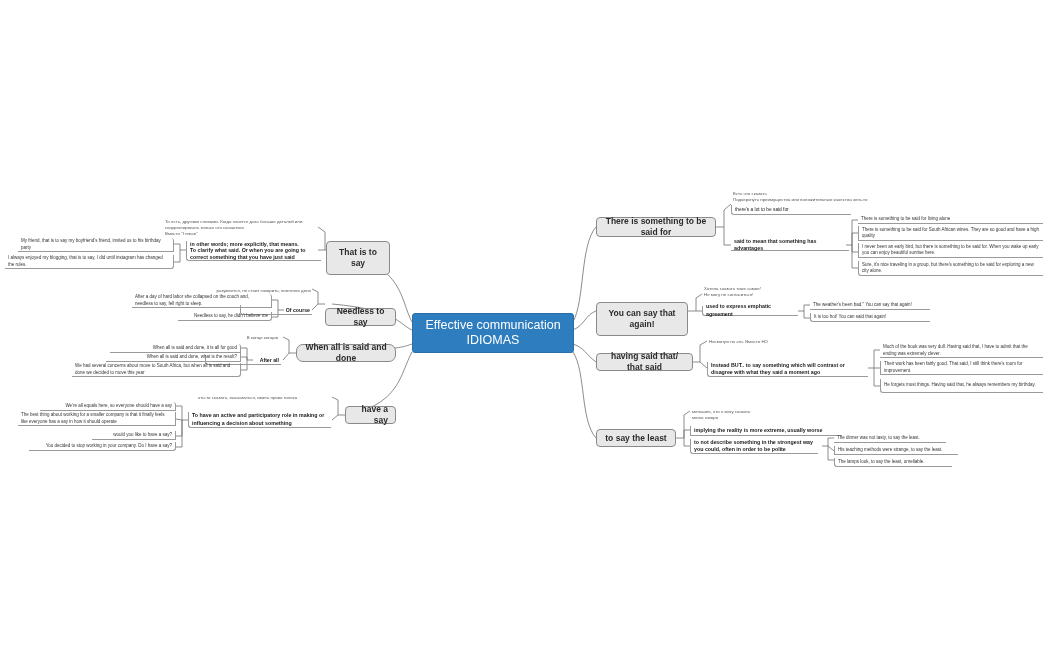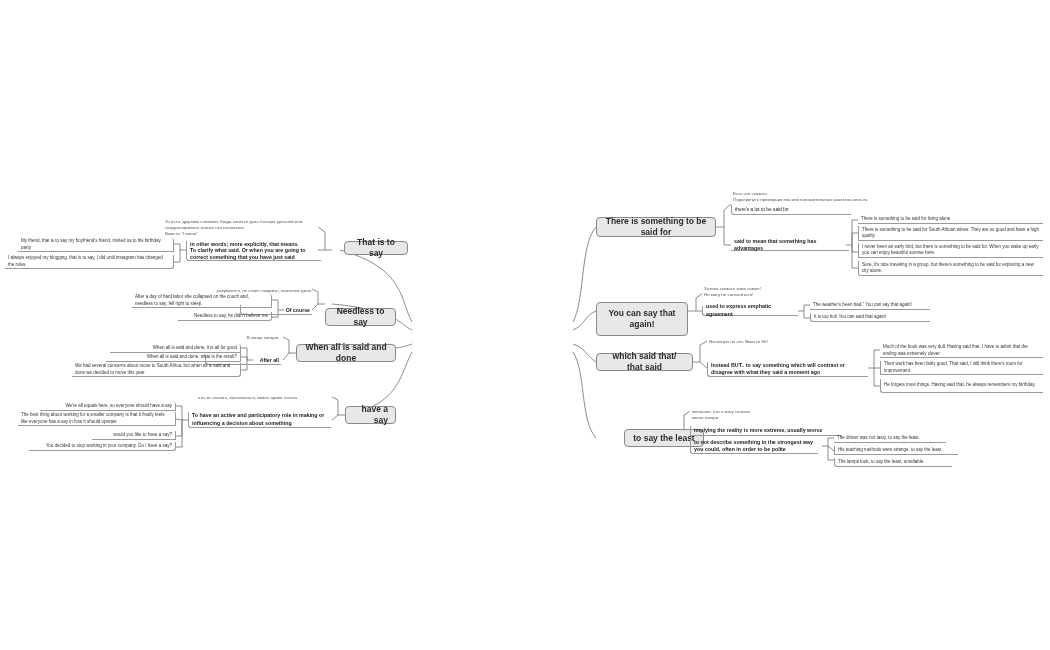--- a/index.html
+++ b/index.html
@@ -137,20 +137,26 @@
       <path d="M338,415 L338,400 L332,397"></path>
       <path d="M338,415 L332,420"></path>
       <path d="M188,420 L182,420"></path>
       <path d="M182,420 L182,406 L176,406"></path>
       <path d="M182,420 L176,419"></path>
       <path d="M182,420 L182,436 L176,436"></path>
       <path d="M182,420 L182,447 L176,447"></path>
     </g>
   </svg>
 
+  <div class="node central" style="left:412px;top:313px;width:162px;height:40px;">
+    <div>
+      <span>Effective communication</span>
+      <span>IDIOMAS</span>
+    </div>
+  </div>
 
   <div class="node main-node" style="left:596px;top:217px;width:120px;height:20px;">
     <span>There is something to be said for</span>
   </div>
   <div class="node trans" style="left:731px;top:190px;width:170px;white-space:pre-line;">Есть что сказать
 Подчеркнуть преимущества или положительные качества чего-то</div>
   <div class="node def right uline" style="left:731px;top:205px;width:120px;height:10px;border-left:0.8px solid #9a9a9a;border-radius:0 0 0 3px;font-weight:normal;font-size:4.8px;">there's a lot to be said for</div>
   <div class="node def right uline" style="left:731px;top:240px;width:118px;height:11px;">said to mean that something has advantages</div>
 
   <div class="node ex r uline" style="left:858px;top:215px;width:185px;height:9px;">There is something to be said for living alone</div>
@@ -161,58 +167,58 @@
   <div class="node main-node" style="left:596px;top:302px;width:92px;height:34px;">
     <span>You can say that again!</span>
   </div>
   <div class="node trans" style="left:702px;top:285px;width:130px;white-space:pre-line;">Хотела сказать тоже самое!
 Не могу не согласиться!</div>
   <div class="node def right uline" style="left:702px;top:306px;width:96px;height:10px;border-left:0.8px solid #9a9a9a;border-radius:0 0 0 3px;">used to express emphatic agreement</div>
   <div class="node ex r uline" style="left:810px;top:301px;width:120px;height:9px;">The weather's been bad." You can say that again!</div>
   <div class="node ex r uline" style="left:810px;top:313px;width:120px;height:9px;border-left:0.8px solid #9a9a9a;border-radius:0 0 0 3px;">It is too hot! You can said that again!</div>
 
   <div class="node main-node" style="left:596px;top:353px;width:97px;height:18px;">
-    <span>which said that/ that said</span>
+    <span>having said that/ that said</span>
   </div>
   <div class="node trans" style="left:707px;top:338px;width:150px;">Несмотря на это.  Вместо НО</div>
   <div class="node def right uline" style="left:707px;top:362px;width:161px;height:15px;border-left:0.8px solid #9a9a9a;border-radius:0 0 0 3px;">Instead BUT.. to say something which will contrast or disagree with what they said a moment ago</div>
   <div class="node ex r uline" style="left:880px;top:344px;width:163px;height:14px;">Much of the book was very dull. Having said that, I have to admit that the ending was extremely clever.</div>
   <div class="node ex r uline" style="left:880px;top:361px;width:163px;height:14px;border-left:0.8px solid #9a9a9a;">Their work has been fairly good. That said, I still think there's room for improvement.</div>
   <div class="node ex r uline" style="left:880px;top:379px;width:163px;height:14px;border-left:0.8px solid #9a9a9a;border-radius:0 0 0 3px;">He forgets most things. Having said that, he always remembers my birthday.</div>
 
-  <div class="node main-node" style="left:624px;top:429px;width:80px;height:18px;">
+  <div class="node main-node" style="left:596px;top:429px;width:80px;height:18px;">
     <span>to say the least</span>
   </div>
   <div class="node trans" style="left:690px;top:408px;width:150px;white-space:pre-line;">меньшее, что я могу сказать
 мягко говоря</div>
   <div class="node def right uline" style="left:690px;top:426px;width:152px;height:10px;border-left:0.8px solid #9a9a9a;">implying the reality is more extreme, usually worse</div>
   <div class="node def right uline" style="left:690px;top:439px;width:128px;height:15px;border-left:0.8px solid #9a9a9a;border-radius:0 0 0 3px;">to not describe something in the strongest way you could, often in order to be polite</div>
   <div class="node ex r uline" style="left:834px;top:434px;width:112px;height:9px;">The dinner was not tasty, to say the least.</div>
   <div class="node ex r uline" style="left:834px;top:446px;width:124px;height:9px;border-left:0.8px solid #9a9a9a;">His teaching methods were strange, to say the least.</div>
   <div class="node ex r uline" style="left:834px;top:458px;width:118px;height:9px;border-left:0.8px solid #9a9a9a;border-radius:0 0 0 3px;">The lamps look, to say the least, unreliable.</div>
 
-  <div class="node main-node" style="left:344px;top:241px;width:64px;height:14px;">
+  <div class="node main-node" style="left:326px;top:241px;width:64px;height:34px;">
     <span>That is to say</span>
   </div>
   <div class="node trans" style="left:163px;top:218px;width:158px;white-space:pre-line;">То есть, другими словами. Когда хочется дать больше деталей или скорректировать только что сказанное.
 Вместо "I mean"</div>
   <div class="node def leftal uline" style="left:186px;top:241px;width:135px;height:20px;white-space:pre-line;border-left:0.8px solid #9a9a9a;border-radius:0 0 0 3px;line-height:6.6px;">in other words; more explicitly, that means.
 To clarify what said. Or when you are going to correct something that you have just said</div>
   <div class="node ex l uline" style="left:18px;top:238px;width:156px;height:14px;border-right:0.8px solid #9a9a9a;border-radius:0 3px 0 0;">My friend, that is to say my boyfriend's friend, invited us to his birthday party</div>
   <div class="node ex l uline" style="left:5px;top:255px;width:169px;height:14px;border-right:0.8px solid #9a9a9a;border-radius:0 0 3px 0;">I always enjoyed my blogging, that is to say, I did until instagram has changed the rules.</div>
 
   <div class="node main-node" style="left:325px;top:308px;width:71px;height:18px;">
     <span>Needless to say</span>
   </div>
   <div class="node trans" style="left:193px;top:287px;width:120px;text-align:right;">разумеется, не стоит говорить, понятное дело</div>
   <div class="node minor l uline" style="left:240px;top:305px;width:72px;height:10px;border-left:0.8px solid #9a9a9a;border-radius:0 0 0 3px;">Of course</div>
   <div class="node ex l uline" style="left:132px;top:294px;width:140px;height:14px;border-right:0.8px solid #9a9a9a;border-radius:0 3px 0 0;">After a day of hard labor she collapsed on the couch and, needless to say, fell right to sleep.</div>
   <div class="node ex l uline" style="left:178px;top:312px;width:94px;height:9px;border-right:0.8px solid #9a9a9a;border-radius:0 0 3px 0;">Needless to say, he didn't believe me</div>
 
-  <div class="node main-node" style="left:296px;top:344px;width:100px;height:18px;">
+  <div class="node main-node" style="left:296px;top:344px;width:100px;height:18px;border-radius:7px;">
     <span>When all is said and done</span>
   </div>
   <div class="node trans" style="left:180px;top:334px;width:100px;text-align:right;">В конце концов</div>
   <div class="node minor l uline" style="left:205px;top:355px;width:76px;height:10px;border-left:0.8px solid #9a9a9a;border-radius:0 0 0 3px;">After all</div>
   <div class="node ex l uline" style="left:110px;top:344px;width:131px;height:9px;border-right:0.8px solid #9a9a9a;border-radius:0 3px 0 0;">When all is said and done, it is all for good</div>
   <div class="node ex l uline" style="left:106px;top:353px;width:135px;height:9px;border-right:0.8px solid #9a9a9a;">When all is said and done, what is the result?</div>
   <div class="node ex l uline" style="left:72px;top:363px;width:169px;height:14px;border-right:0.8px solid #9a9a9a;border-radius:0 0 3px 0;">We had several concerns about move to South Africa, but when all is said and done we decided to move this year</div>
 
   <div class="node main-node" style="left:345px;top:406px;width:51px;height:18px;text-align:right;">
     <span>have a say</span>

